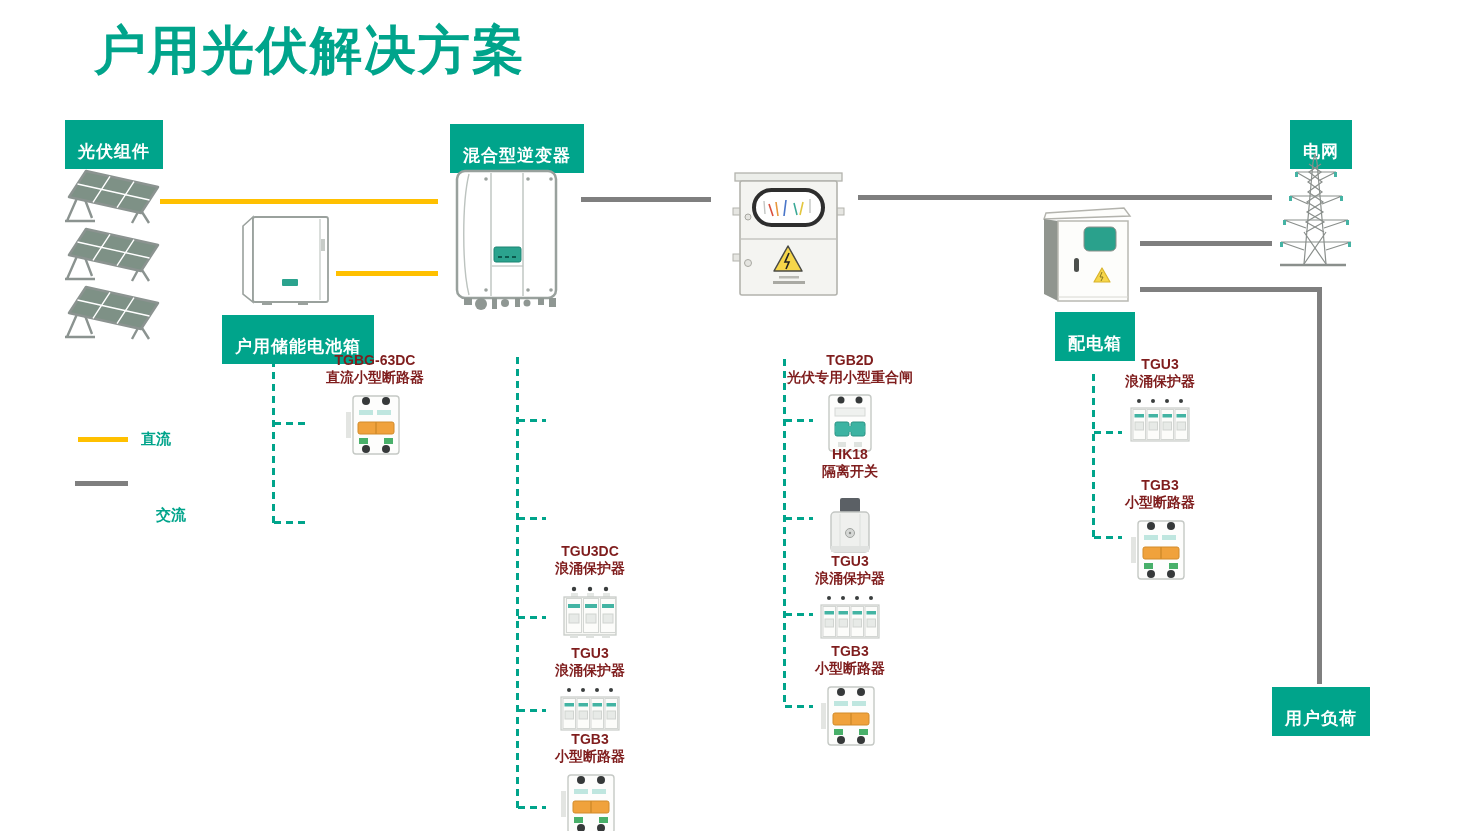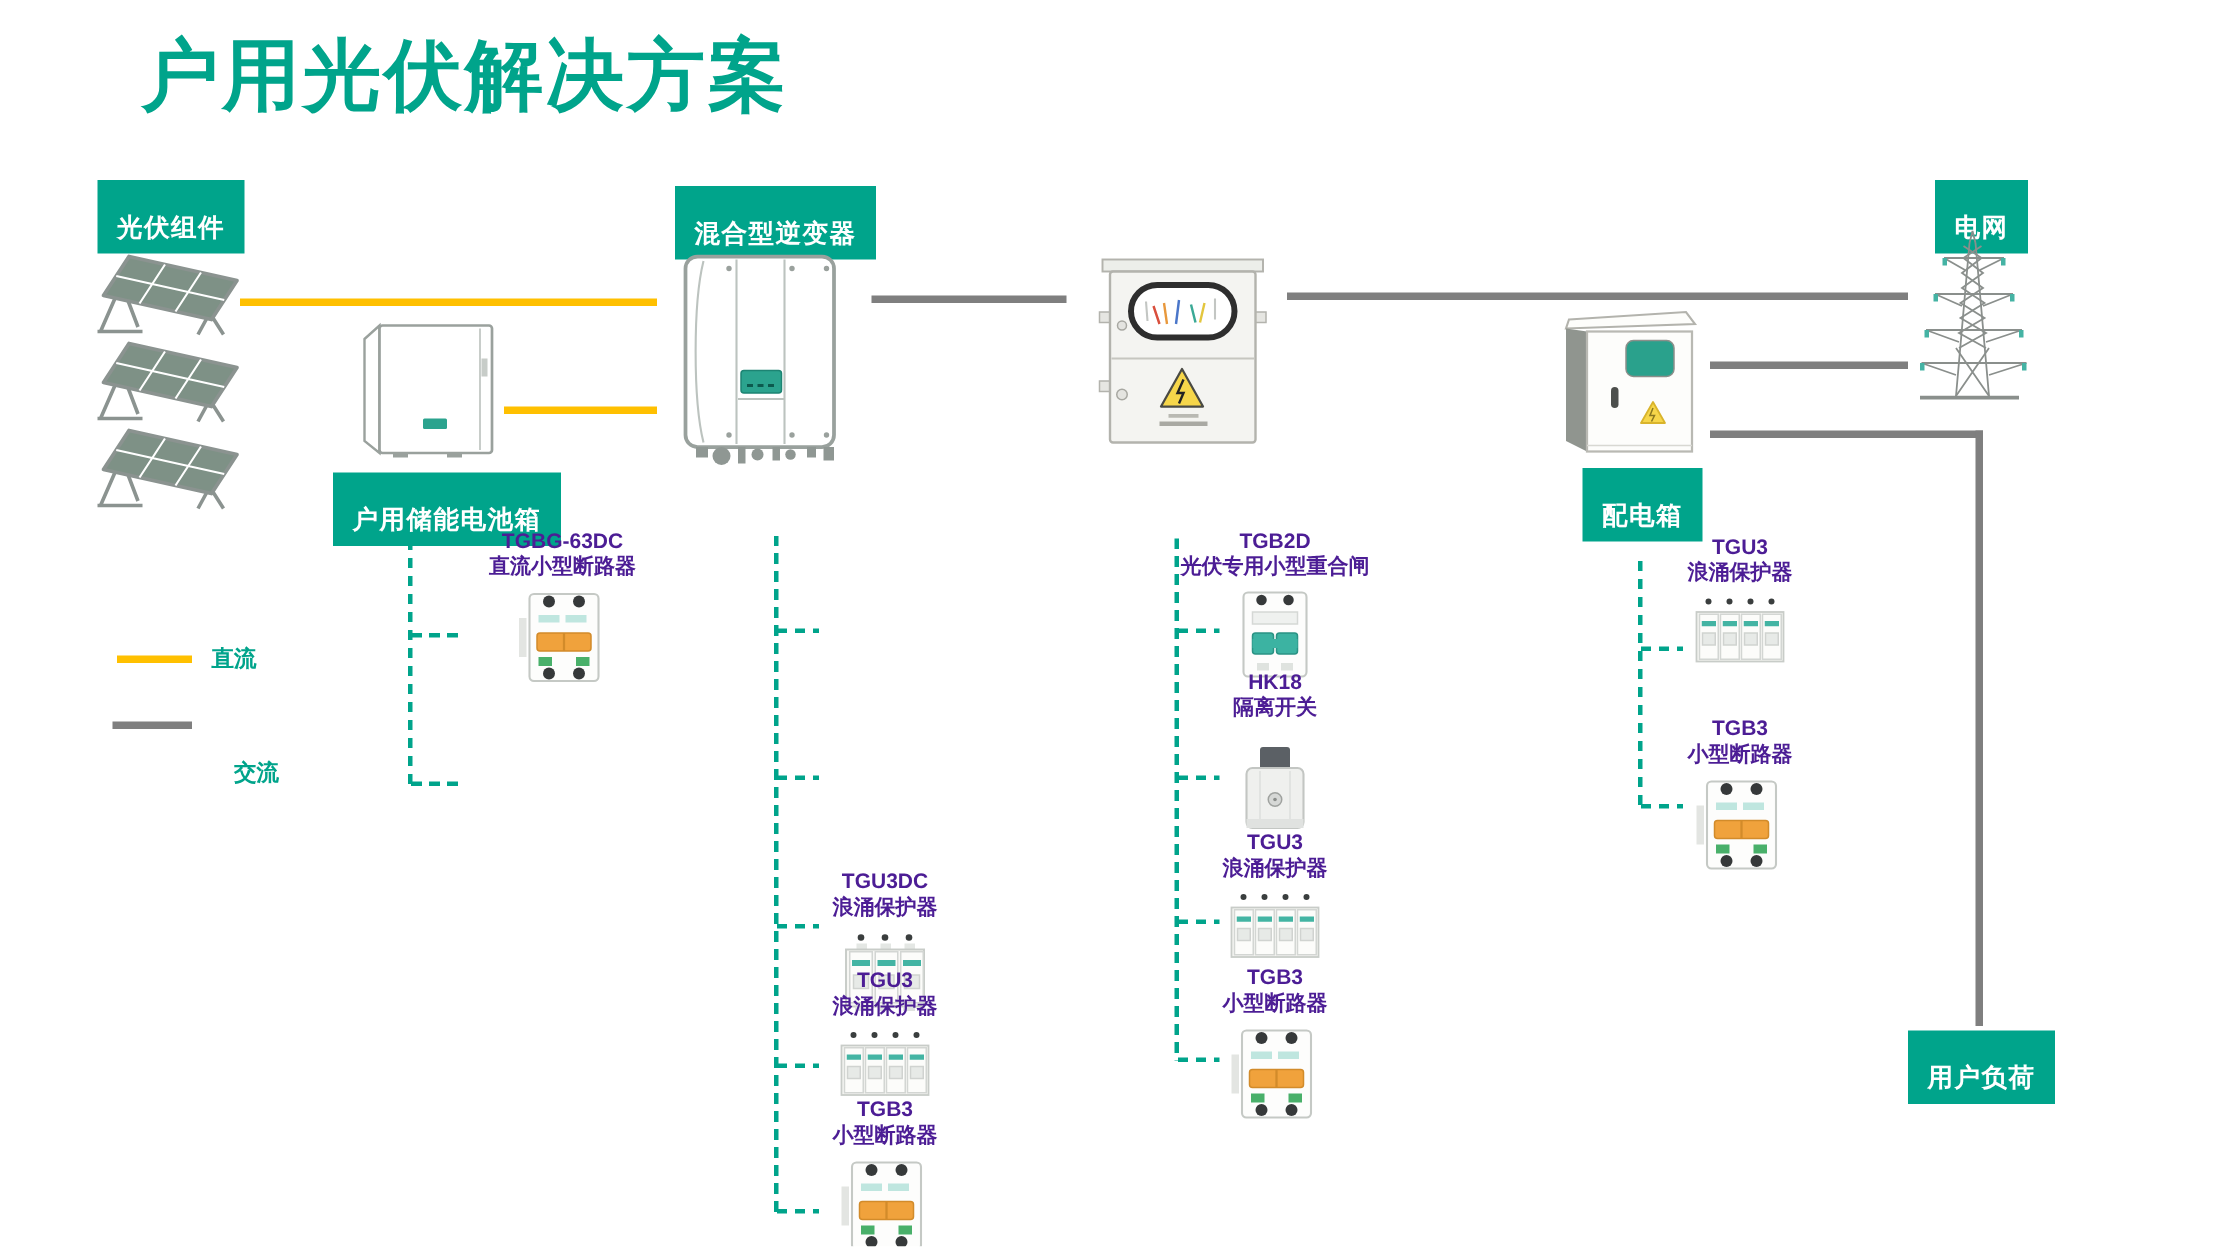--- a/index.html
+++ b/index.html
@@ -11,21 +11,21 @@
         font-size:17px;padding:20px 13px 6px;white-space:nowrap;letter-spacing:1px;}
   .hline{position:absolute;height:4.5px;}
   .vline{position:absolute;width:4.5px;}
   .dc{background:#ffc000;}
   .ac{background:#7f7f7f;}
   .dash-h{position:absolute;height:3px;
      background:repeating-linear-gradient(to right,#00a48b 0 7px,transparent 7px 12px);}
   .dash-v{position:absolute;width:3px;
      background:repeating-linear-gradient(to bottom,#00a48b 0 7px,transparent 7px 12px);}
   .comp{position:absolute;width:190px;text-align:center;}
-  .cmodel,.cdesc{color:#4c1d95;font-weight:bold;font-size:14px;line-height:17px;}
+  .cmodel,.cdesc{color:#7f1d1d;font-weight:bold;font-size:14px;line-height:17px;}
   .cimg{display:block;margin:6px auto 0;}
   .legend-label{position:absolute;color:#00a48b;font-weight:bold;font-size:15px;}
   .art{position:absolute;}
 </style>
 </head>
 <body>
 
 <svg width="0" height="0" style="position:absolute">
 <defs>
   <symbol id="sym-panel" viewBox="0 0 100 58">
@@ -326,21 +326,21 @@
   <div class="dash-h" style="left:1094px;top:536px;width:28px;"></div>
 
   <div class="comp" style="left:280px;top:352px;">
     <div class="cmodel">TGBG-63DC</div>
     <div class="cdesc">直流小型断路器</div>
     <svg class="cimg" width="62" height="66">
         <use href="#sym-breaker2"></use>
       </svg>
   </div>
 
-  <div class="comp" style="left:495px;top:543px;margin-top:36px;">
+  <div class="comp" style="left:495px;top:543px;">
     <div class="cmodel">TGU3DC</div>
     <div class="cdesc">浪涌保护器</div>
     <svg class="cimg" width="60" height="56">
         <use href="#sym-spd3"></use>
       </svg>
   </div>
   <div class="comp" style="left:495px;top:645px;">
     <div class="cmodel">TGU3</div>
     <div class="cdesc">浪涌保护器</div>
     <svg class="cimg" width="64" height="48">

